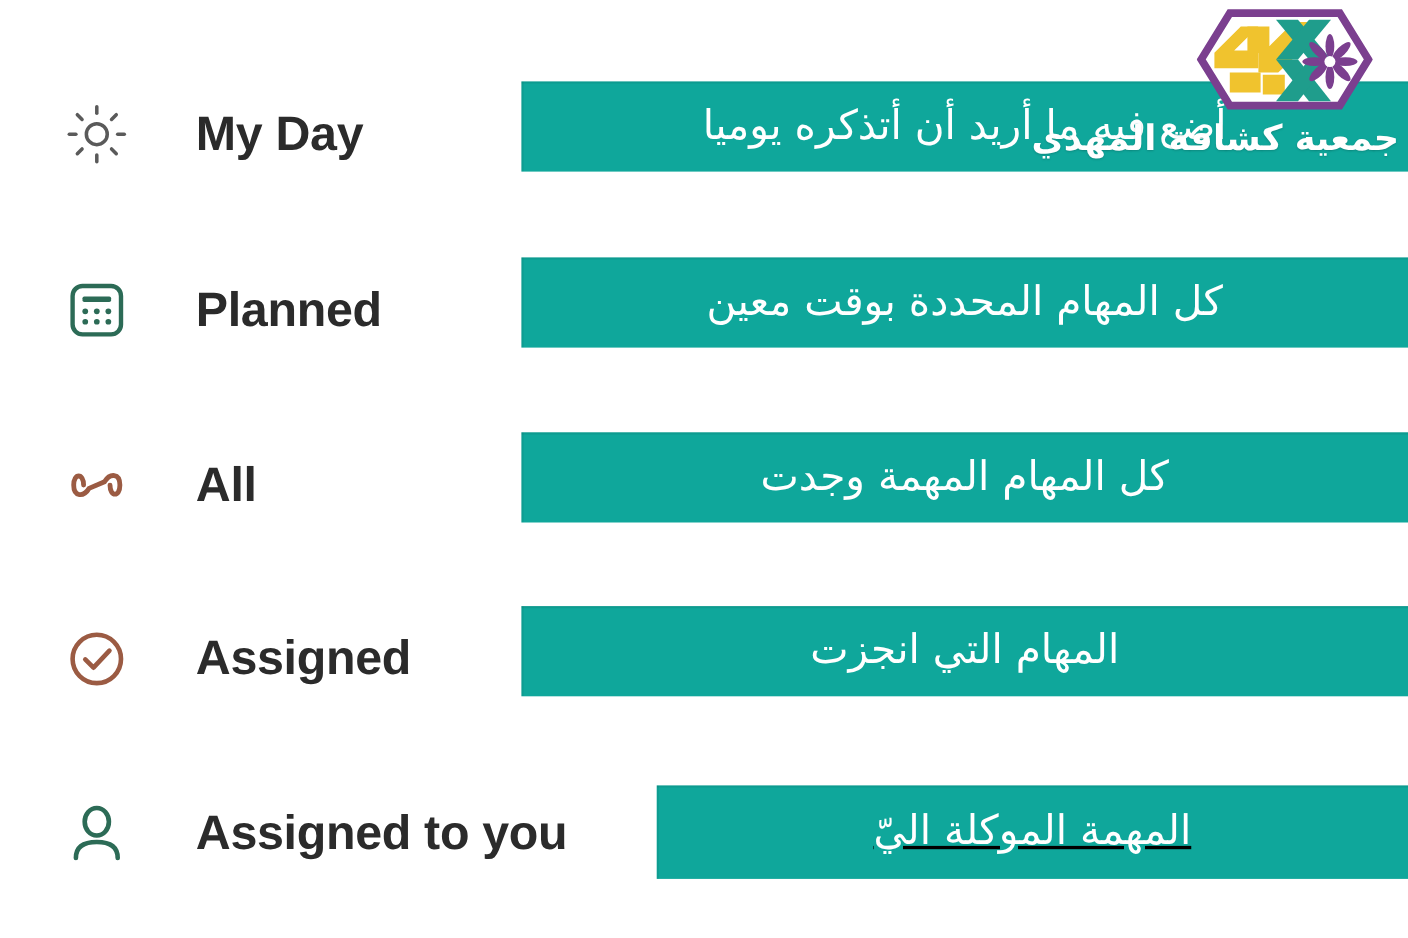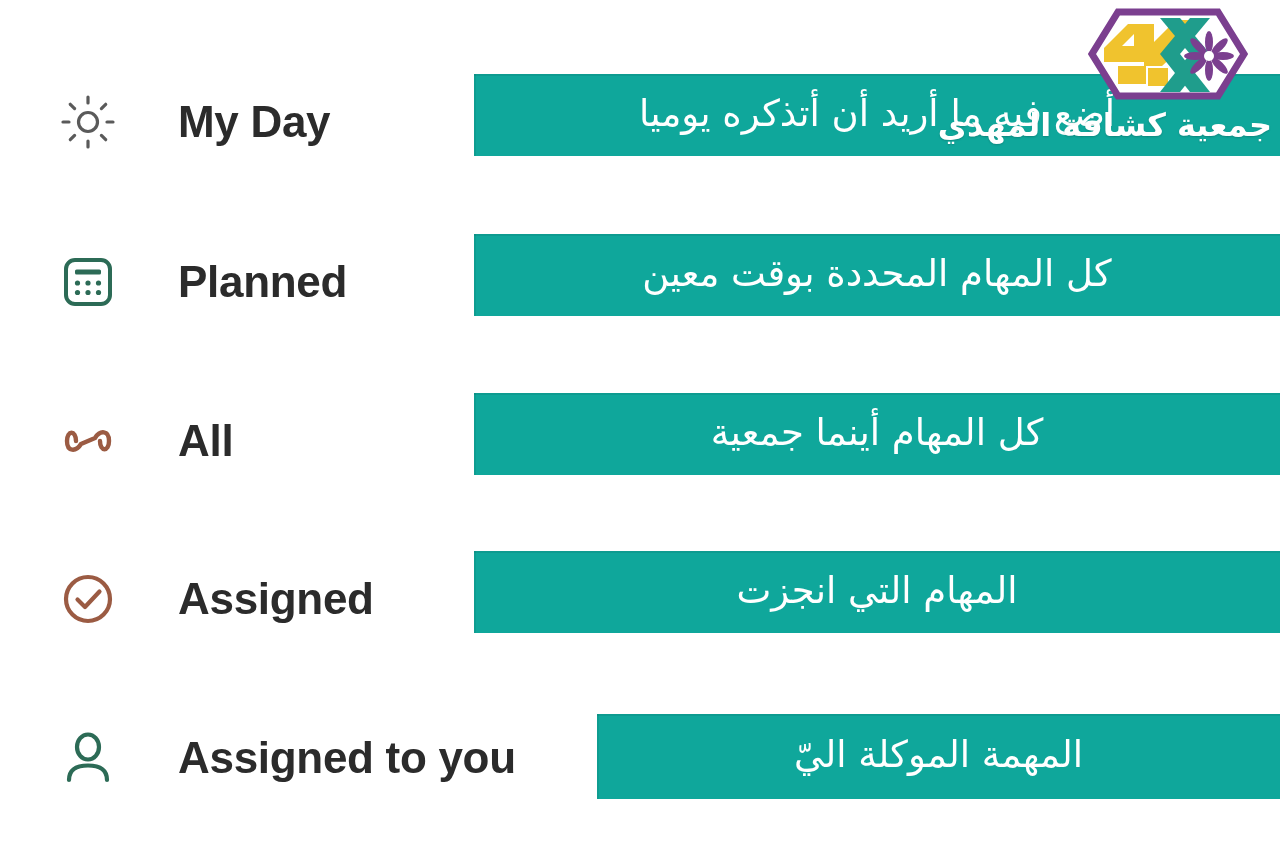--- a/index.html
+++ b/index.html
@@ -84,21 +84,21 @@
     font-size: 37px;
     color: #ffffff;
     white-space: nowrap;
     direction: rtl;
     unicode-bidi: isolate;
     line-height: 1;
     padding-bottom: 4px;
   }
 
   .banner-wide  { left: 474px; width: 806px; }
-  .banner-narrow{ left: 597px; width: 683px; top: 42px; height: 85px;}
+  .banner-narrow{ left: 597px; width: 683px; top: 42px; height: 85px; text-decoration: underline;}
 
   
   .watermark {
     position: absolute;
     right: 8px;
     top: 8px;
     width: 212px;
     height: 150px;
     z-index: 40;
     pointer-events: none;
@@ -175,21 +175,21 @@
   </div>
 
   <div class="row row-2">
     <div class="icon-cell">
       <svg width="64" height="48" viewBox="0 0 64 48" aria-hidden="true">
         <path d="M20 24 C20 13 11 13 11 24 C11 35 20 35 25 27 L39 21 C44 13 53 13 53 24 C53 35 44 35 44 24" fill="none" stroke="#9b5b43" stroke-width="4.4" stroke-linecap="round"></path>
       </svg>
     </div>
     <div class="label">All</div>
     <div class="banner banner-wide">
-      <span class="banner-text">كل المهام أينما جمعية</span>
+      <span class="banner-text">كل المهام المهمة وجدت</span>
     </div>
   </div>
 
   <div class="row row-3">
     <div class="icon-cell">
       <svg width="62" height="62" viewBox="0 0 62 62" aria-hidden="true">
         <circle cx="31" cy="31" r="22" fill="none" stroke="#9b5b43" stroke-width="4.2"></circle>
         <path d="M20.5 31.5 L28 39 L42.5 23.5" fill="none" stroke="#9b5b43" stroke-width="4.2" stroke-linecap="round" stroke-linejoin="round"></path>
       </svg>
     </div>

